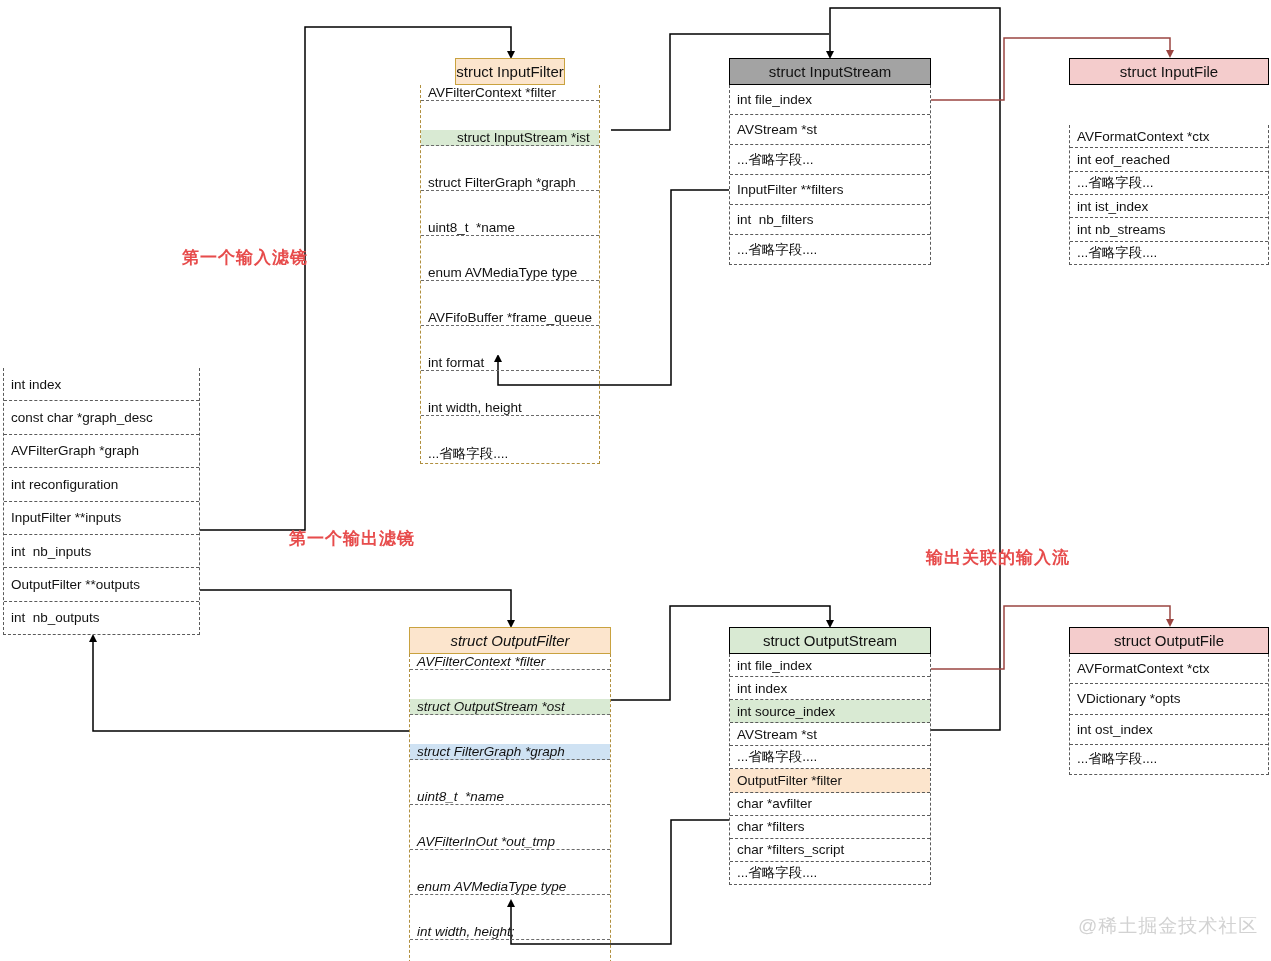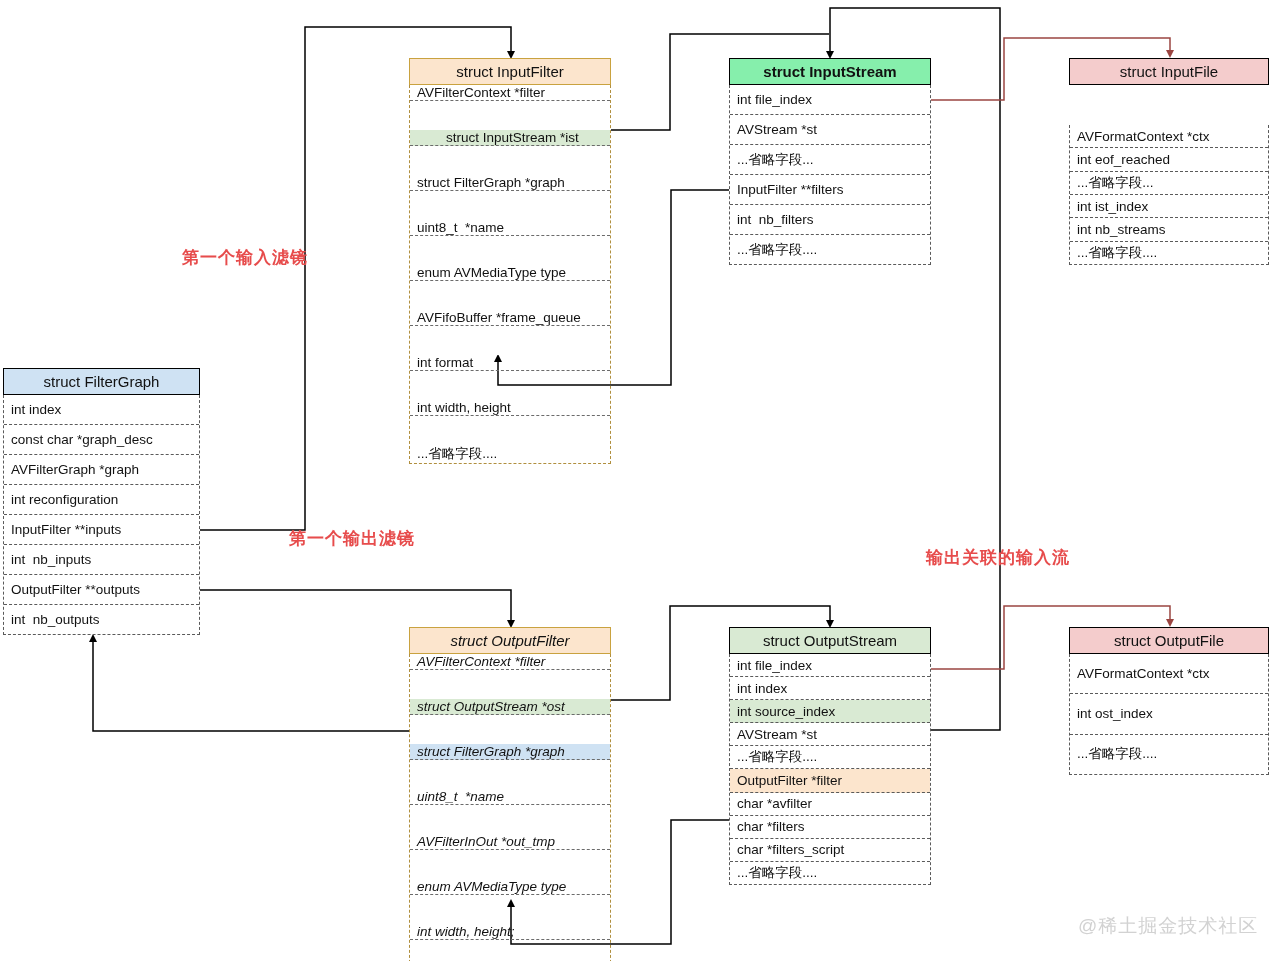--- a/index.html
+++ b/index.html
@@ -43,50 +43,49 @@
       <polyline points="729,190 671,190 671,385 498,385 498,361" class="black" marker-end="url(#arrow-black)"></polyline>
       <polyline points="200,590 511,590 511,621" class="black" marker-end="url(#arrow-black)"></polyline>
       <polyline points="611,700 670,700 670,606 830,606 830,621" class="black" marker-end="url(#arrow-black)"></polyline>
       <polyline points="409,731 93,731 93,641" class="black" marker-end="url(#arrow-black)"></polyline>
       <polyline points="729,820 671,820 671,944 511,944 511,906" class="black" marker-end="url(#arrow-black)"></polyline>
       <polyline points="931,100 1004,100 1004,38 1170,38 1170,51" class="red" marker-end="url(#arrow-red)"></polyline>
       <polyline points="931,669 1004,669 1004,606 1170,606 1170,620" class="red" marker-end="url(#arrow-red)"></polyline>
     </svg>
 
   <div class="sbox" style="left:3px;top:368px;width:197px;height:267px;">
-    <div class="hdr" style="background: rgb(207, 226, 243);">struct FilterGraph</div>
     <div class="rows">
         <div class="row">int index</div>
         <div class="row">const char *graph_desc</div>
         <div class="row">AVFilterGraph *graph</div>
         <div class="row">int reconfiguration</div>
         <div class="row">InputFilter **inputs</div>
         <div class="row">int  nb_inputs</div>
         <div class="row">OutputFilter **outputs</div>
         <div class="row">int  nb_outputs</div>
       </div>
   </div>
 
-  <div class="sbox gold" style="left:409px;top:58px;width:202px;height:297px;">
+  <div class="sbox gold" style="left:409px;top:58px;width:202px;height:297px;align-items:center;">
     <div class="hdr" style="background: rgb(252, 229, 205);">struct InputFilter</div>
     <div class="rows">
         <div class="row">AVFilterContext *filter</div>
         <div class="row" style="background: rgb(217, 234, 211); padding-left: 36px;">struct InputStream *ist</div>
         <div class="row">struct FilterGraph *graph</div>
         <div class="row">uint8_t  *name</div>
         <div class="row">enum AVMediaType type</div>
         <div class="row">AVFifoBuffer *frame_queue</div>
         <div class="row">int format</div>
         <div class="row">int width, height</div>
         <div class="row">...省略字段....</div>
       </div>
   </div>
 
   <div class="sbox" style="left:729px;top:58px;width:202px;height:207px;">
-    <div class="hdr" style="background: #86efac; font-weight: bold;">struct InputStream</div>
+    <div class="hdr" style="background: #a3a3a3;">struct InputStream</div>
     <div class="rows">
         <div class="row">int file_index</div>
         <div class="row">AVStream *st</div>
         <div class="row">...省略字段...</div>
         <div class="row">InputFilter **filters</div>
         <div class="row">int  nb_filters</div>
         <div class="row">...省略字段....</div>
       </div>
   </div>
 
@@ -129,20 +128,21 @@
         <div class="row">char *filters</div>
         <div class="row">char *filters_script</div>
         <div class="row">...省略字段....</div>
       </div>
   </div>
 
   <div class="sbox" style="left:1069px;top:627px;width:200px;height:148px;">
     <div class="hdr" style="background: rgb(244, 204, 204);">struct OutputFile</div>
     <div class="rows">
         <div class="row">AVFormatContext *ctx</div>
+        <div class="row">VDictionary *opts</div>
         <div class="row">int ost_index</div>
         <div class="row">...省略字段....</div>
       </div>
   </div>
 
   <div class="flabel" style="left: 150px; top: 246px; width: 190px; color: rgb(231, 76, 76);">第一个输入滤镜</div>
   <div class="flabel" style="left: 257px; top: 527px; width: 190px; color: rgb(231, 76, 76);">第一个输出滤镜</div>
   <div class="flabel" style="left: 900px; top: 546px; width: 196px; color: rgb(231, 76, 76);">输出关联的输入流</div>
 
   <div class="watermark" style="left:1078px;top:913px;">@稀土掘金技术社区</div>

